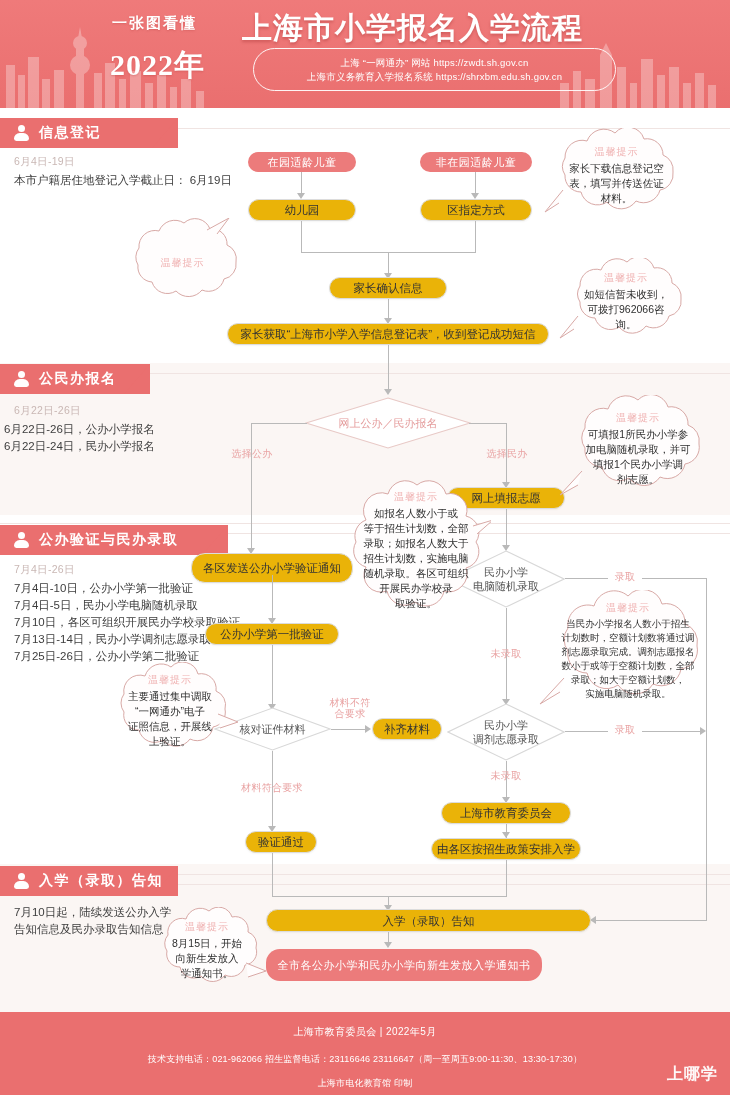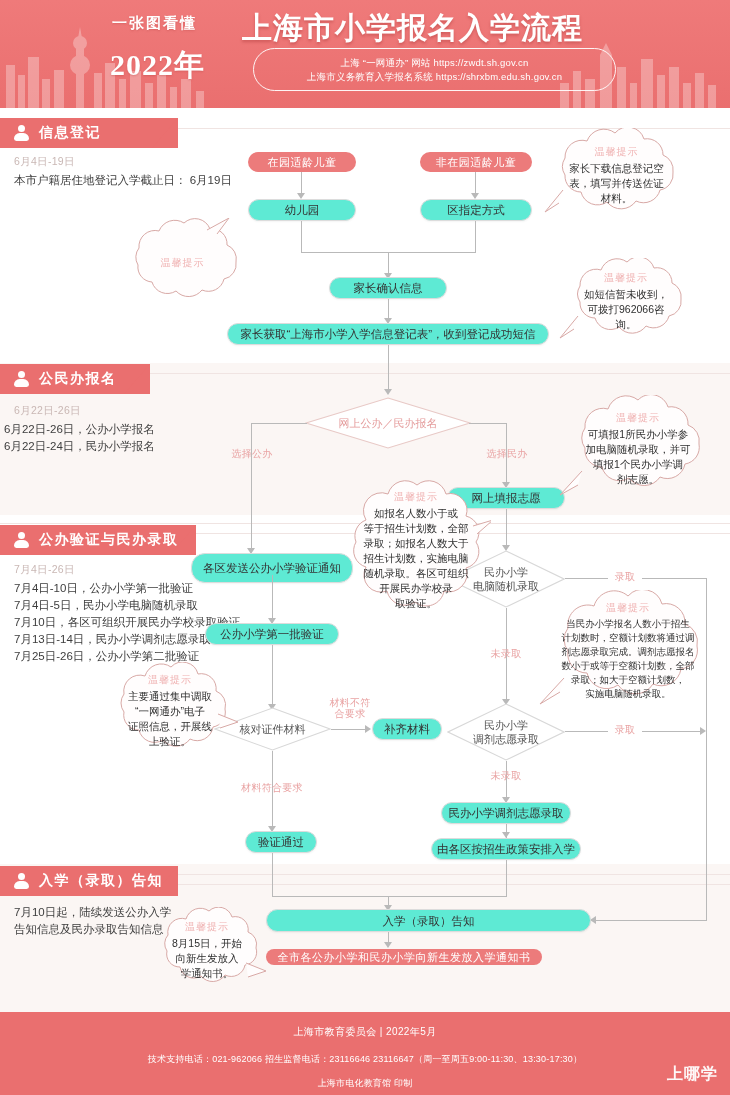--- a/index.html
+++ b/index.html
@@ -76,21 +76,21 @@
   .sec-body {
     position:absolute; font-size:11.5px; color:#3d3d3d; line-height:17px; white-space:pre-line;
   }
 
   
   .rowtint { position:absolute; left:0; width:730px; background:#fbf6f4; }
   .hrline { position:absolute; left:0; width:730px; height:1px; background:#f0e4e2; }
 
   
   .node {
-    position:absolute; border:1.1px solid #dcdcdc; background:#5eead4;
+    position:absolute; border:1.1px solid #dcdcdc; background:#eab308;
     border-radius:14px; display:flex; align-items:center; justify-content:center;
     font-size:11.5px; color:#333; text-align:center; line-height:14px;
     box-shadow:0 1px 2px rgba(0,0,0,.045);
   }
   .pill {
     position:absolute; background:#ec7b7b; border-radius:12px;
     display:flex; align-items:center; justify-content:center;
     color:#fff; font-size:11px; letter-spacing:.5px;
   }
   .pill-wide { border-radius:14px; }
@@ -214,21 +214,21 @@
   <div class="sec-body" style="left:14px;top:172px;width:230px;">本市户籍居住地登记入学截止日： 6月19日</div>
 
   <div class="band" style="top:364px;width:150px;">
     <span class="b-icon"></span>
     <span class="band-label">公民办报名</span>
   </div>
   <div class="sec-date" style="left:14px;top:404px;">6月22日-26日</div>
   <div class="sec-body" style="left:4px;top:421px;width:230px;">6月22日-26日，公办小学报名
 6月22日-24日，民办小学报名</div>
 
-  <div class="band" style="top:525px;width:196px;text-align:right;">
+  <div class="band" style="top:525px;width:228px;text-align:right;">
     <span class="b-icon"></span>
     <span class="band-label">公办验证与民办录取</span>
   </div>
   <div class="sec-date" style="left:14px;top:563px;">7月4日-26日</div>
   <div class="sec-body" style="left:14px;top:580px;width:240px;">7月4日-10日，公办小学第一批验证
 7月4日-5日，民办小学电脑随机录取
 7月10日，各区可组织开展民办学校录取验证
 7月13日-14日，民办小学调剂志愿录取
 7月25日-26日，公办小学第二批验证</div>
 
@@ -365,21 +365,21 @@
 
   <div class="ln lnh" style="left:565px;top:731px;width:136px;"></div>
   <div class="arrow-r" style="left:700px;top:727px;"></div>
   <div class="edge-label" style="left:608px;top:724px;width:34px;">录取</div>
 
   <div class="ln lnv" style="left:506px;top:761px;height:37px;"></div>
   <div class="arrow-d" style="left:502px;top:797px;"></div>
   <div class="edge-label nb" style="left:478px;top:770px;width:56px;">未录取</div>
 
   <div class="node" style="left:441px;top:802px;width:130px;height:22px;">
-    <span>民办小学调剂志愿录取</span>
+    <span>上海市教育委员会</span>
   </div>
 
   <div class="ln lnv" style="left:506px;top:824px;height:14px;"></div>
   <div class="arrow-d" style="left:502px;top:832px;"></div>
 
   <div class="node" style="left:431px;top:838px;width:150px;height:22px;">
     <span>由各区按招生政策安排入学</span>
   </div>
 
   <div class="ln lnv" style="left:706px;top:578px;height:343px;"></div>
@@ -392,21 +392,21 @@
   <div class="ln lnv" style="left:388px;top:896px;height:14px;"></div>
   <div class="arrow-d" style="left:384px;top:905px;"></div>
 
   <div class="node" style="left:266px;top:909px;width:325px;height:23px;">
     <span>入学（录取）告知</span>
   </div>
 
   <div class="ln lnv" style="left:388px;top:932px;height:14px;"></div>
   <div class="arrow-d" style="left:384px;top:942px;"></div>
 
-  <div class="pill pill-wide" style="left:266px;top:949px;width:276px;height:16px;">
+  <div class="pill pill-wide" style="left:266px;top:949px;width:276px;height:32px;">
     <span>全市各公办小学和民办小学向新生发放入学通知书</span>
   </div>
 
   <div class="cloud" style="left:115px;top:218px;width:135px;height:90px;">
     <svg class="cbg" viewBox="0 0 135 90" preserveAspectRatio="none">
       <path d="M24 30 a16 16 0 0 1 20 -17 a17 17 0 0 1 25 -8 a16 16 0 0 1 26 6 a15 15 0 0 1 17 16 a15 15 0 0 1 9 17 a15 15 0 0 1 -12 17 a16 16 0 0 1 -22 11 a17 17 0 0 1 -26 1 a16 16 0 0 1 -24 -9 a15 15 0 0 1 -14 -17 a15 15 0 0 1 1 -17 z" fill="#fffdfd" stroke="#d8a9a6" stroke-width="1"></path>
       <path d="M92 12 l22 -12 -12 16" fill="#fffdfd" stroke="#d8a9a6" stroke-width="1"></path>
     </svg>
     <div class="ctitle">温馨提示</div>
   </div>

